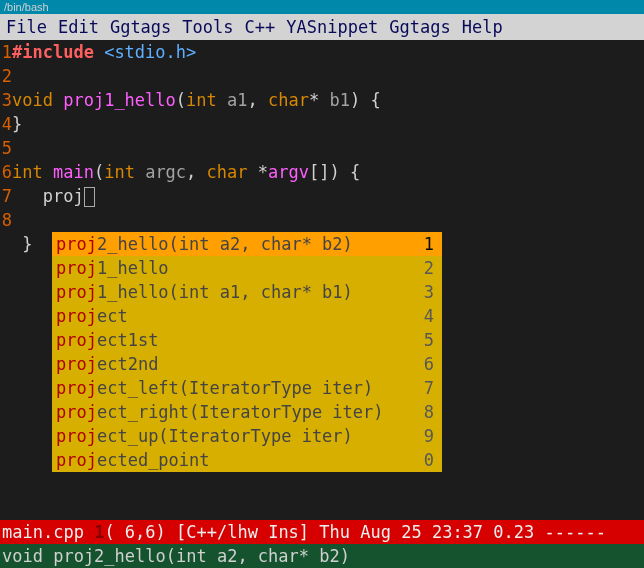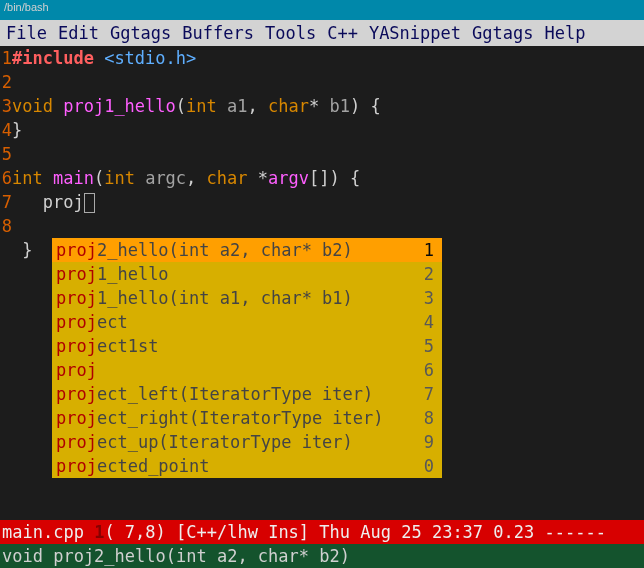--- a/index.html
+++ b/index.html
@@ -10,21 +10,21 @@
     font-family: "DejaVu Sans Mono", "Consolas", monospace;
     font-size: 17px;
     overflow: hidden;
     position: relative;
   }
   .titlebar {
     background: #0088aa;
     color: #d0d0d0;
     font-size: 11px;
     padding: 1px 4px;
-    height: 20px;
+    height: 14px;
     line-height: 12px;
     font-family: sans-serif;
   }
   .menubar {
     background: #d3d3d3;
     color: #0a0a5a;
     padding: 2px 6px;
     height: 26px;
     line-height: 22px;
     display: flex;
@@ -118,21 +118,20 @@
 <body>
 
 <div class="titlebar">
   <span>/bin/bash</span>
 </div>
 
 <div class="menubar">
   <span>File</span>
   <span>Edit</span>
   <span>Ggtags</span>
-  <span>Buffers</span>
   <span>Tools</span>
   <span>C++</span>
   <span>YASnippet</span>
   <span>Ggtags</span>
   <span>Help</span>
 </div>
 
 <div class="editor">
   <div class="line">
       <span class="lineno">1</span>
@@ -189,20 +188,21 @@
         <span class="c-rest">ect</span>
         <span class="c-num">4</span>
       </div>
       <div class="completion-row">
         <span class="c-prefix">proj</span>
         <span class="c-rest">ect1st</span>
         <span class="c-num">5</span>
       </div>
       <div class="completion-row">
         <span class="c-prefix">proj</span>
+        <span class="c-rest">ect2nd</span>
         <span class="c-num">6</span>
       </div>
       <div class="completion-row">
         <span class="c-prefix">proj</span>
         <span class="c-rest">ect_left(IteratorType iter)</span>
         <span class="c-num">7</span>
       </div>
       <div class="completion-row">
         <span class="c-prefix">proj</span>
         <span class="c-rest">ect_right(IteratorType iter)</span>
@@ -214,15 +214,15 @@
         <span class="c-num">9</span>
       </div>
       <div class="completion-row">
         <span class="c-prefix">proj</span>
         <span class="c-rest">ected_point</span>
         <span class="c-num">0</span>
       </div>
     </div>
 </div>
 
-<div class="modeline"><span>main.cpp </span><span class="dim">1</span><span>( 7,8) </span><span>[C++/lhw Ins] </span><span>Thu Aug 25 23:37 </span><span>0.23 </span><span>------</span></div>
+<div class="modeline"><span>main.cpp </span><span class="dim">1</span><span>( 6,6) </span><span>[C++/lhw Ins] </span><span>Thu Aug 25 23:37 </span><span>0.23 </span><span>------</span></div>
 
 <div class="echo"><span>void proj2_hello(int a2, char* b2)</span></div>
 
 </body></html>

